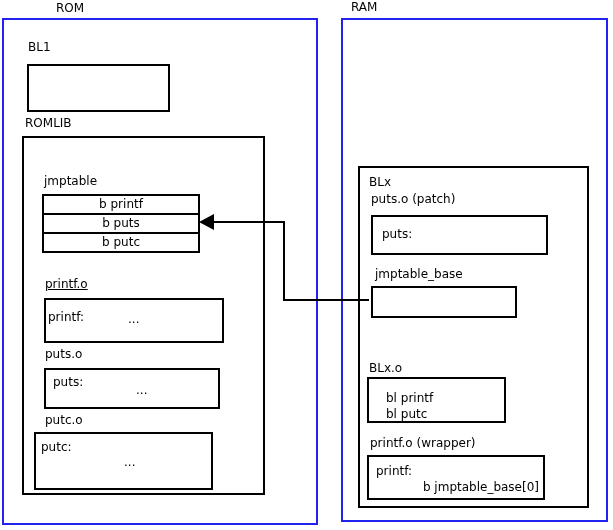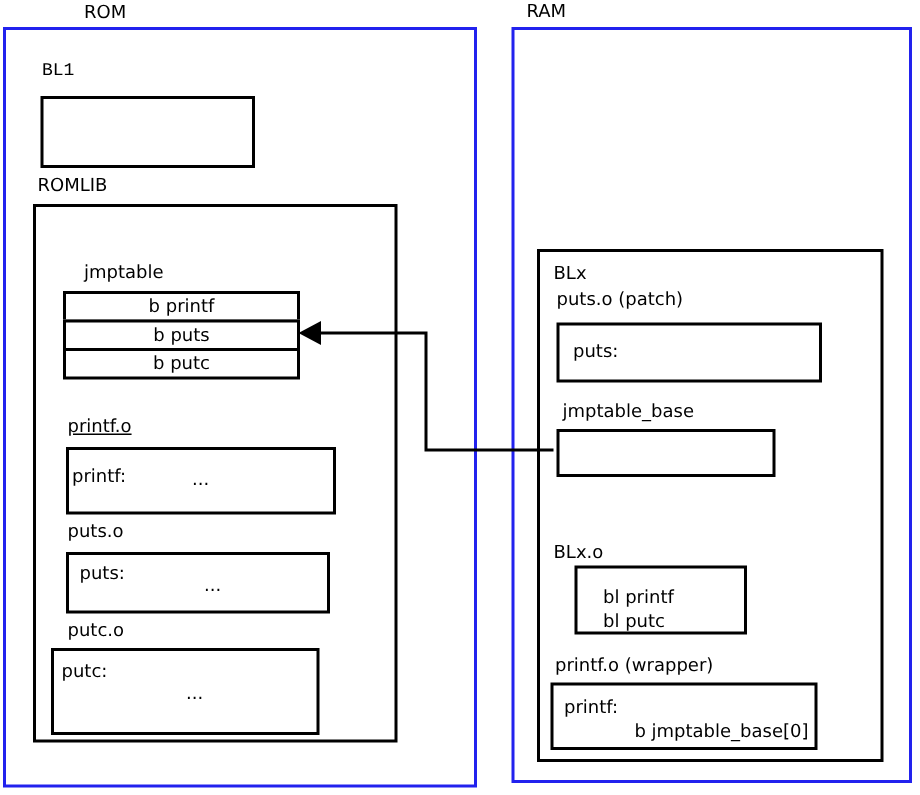--- a/index.html
+++ b/index.html
@@ -58,27 +58,27 @@
   }
 </style>
 </head>
 <body>
 
 <div id="canvas">
 
   <div class="label" style="left:56px; top:2px;">ROM</div>
   <div class="region" style="left:2px; top:18px; width:316px; height:507px;"></div>
 
-  <div class="label" style="left:28px; top:41px;font-family:Liberation Mono, monospace;">BL1</div>
+  <div class="label" style="left:28px; top:41px;">BL1</div>
   <div class="box" style="left:27px; top:64px; width:143px; height:48px;"></div>
 
   <div class="label" style="left:25px; top:117px;">ROMLIB</div>
   <div class="box" style="left:22px; top:136px; width:243px; height:359px;">
 
-    <div class="label" style="left:32px; top:37px;text-align:right;">jmptable</div>
+    <div class="label" style="left:20px; top:37px;text-align:right;">jmptable</div>
     <div class="abs" style="left:18px; top:56px; width:158px;">
       <div class="jmprow">b printf</div>
       <div class="jmprow">b puts</div>
       <div class="jmprow">b putc</div>
     </div>
 
     <div class="label" style="left:21px; top:140px;text-decoration:underline;">printf.o</div>
     <div class="box" style="left:20px; top:160px; width:180px; height:45px;">
       <span class="boxtext" style="left:2px; top:11px;">printf:</span>
       <span class="boxtext" style="left:82px; top:13px;">...</span>
@@ -105,21 +105,21 @@
 
     <div class="label" style="left:11px; top:25px;">puts.o (patch)</div>
     <div class="box" style="left:11px; top:47px; width:177px; height:40px;">
       <span class="boxtext" style="left:9px; top:11px;">puts:</span>
     </div>
 
     <div class="label" style="left:15px; top:100px;">jmptable_base</div>
     <div class="box" style="left:11px; top:118px; width:146px; height:32px;"></div>
 
     <div class="label" style="left:9px; top:194px;">BLx.o</div>
-    <div class="box" style="left:23px; top:209px; width:115px; height:46px;">
+    <div class="box" style="left:7px; top:209px; width:139px; height:46px;">
       <span class="boxtext" style="left:17px; top:13px;">bl printf</span>
       <span class="boxtext" style="left:17px; top:29px;">bl putc</span>
     </div>
 
     <div class="label" style="left:10px; top:269px;">printf.o (wrapper)</div>
     <div class="box" style="left:7px; top:287px; width:178px; height:45px;">
       <span class="boxtext" style="left:7px; top:8px;">printf:</span>
       <span class="boxtext" style="right:4px; top:24px;">b jmptable_base[0]</span>
     </div>
   </div>

